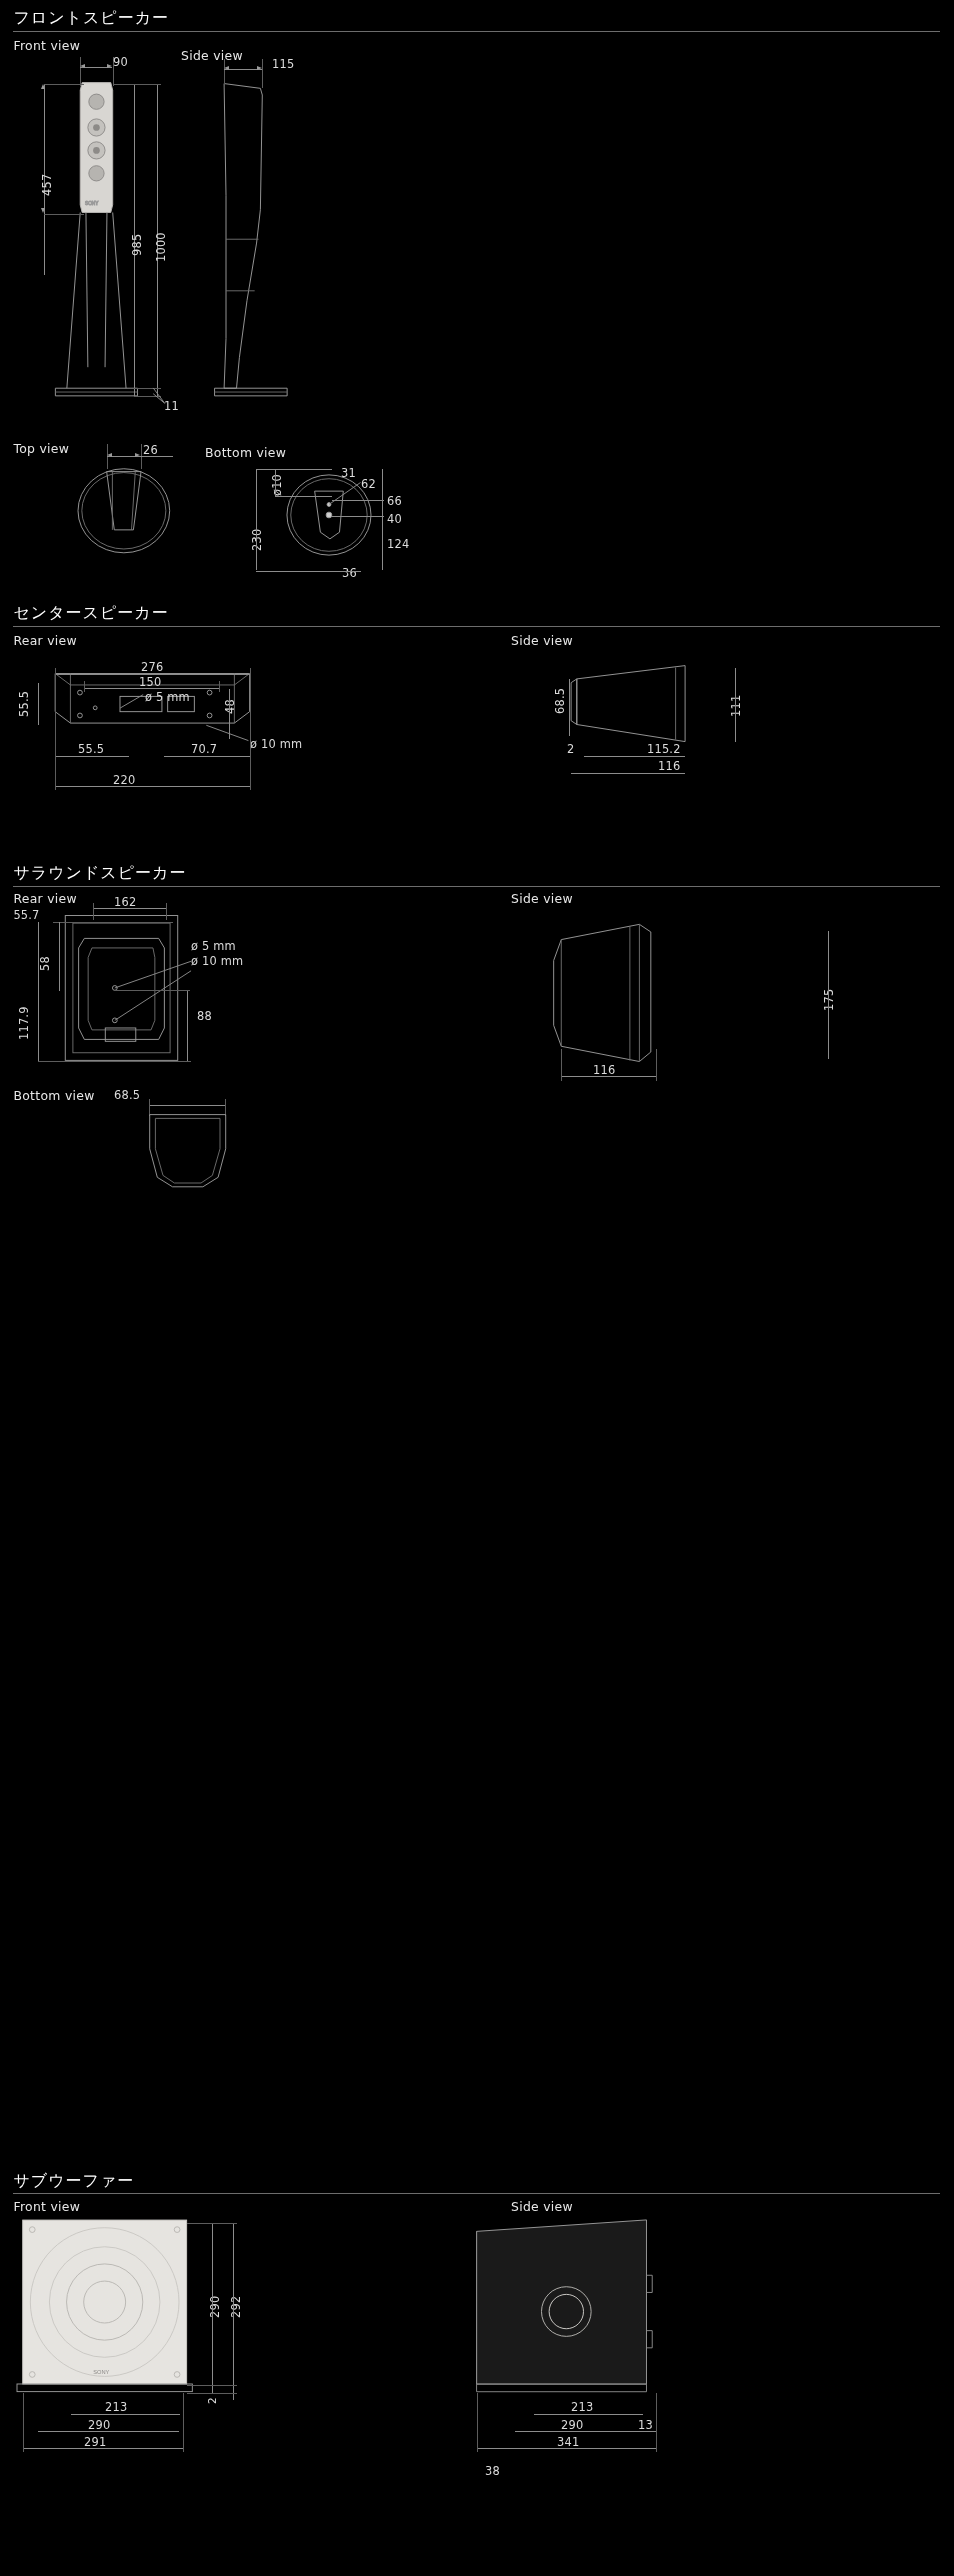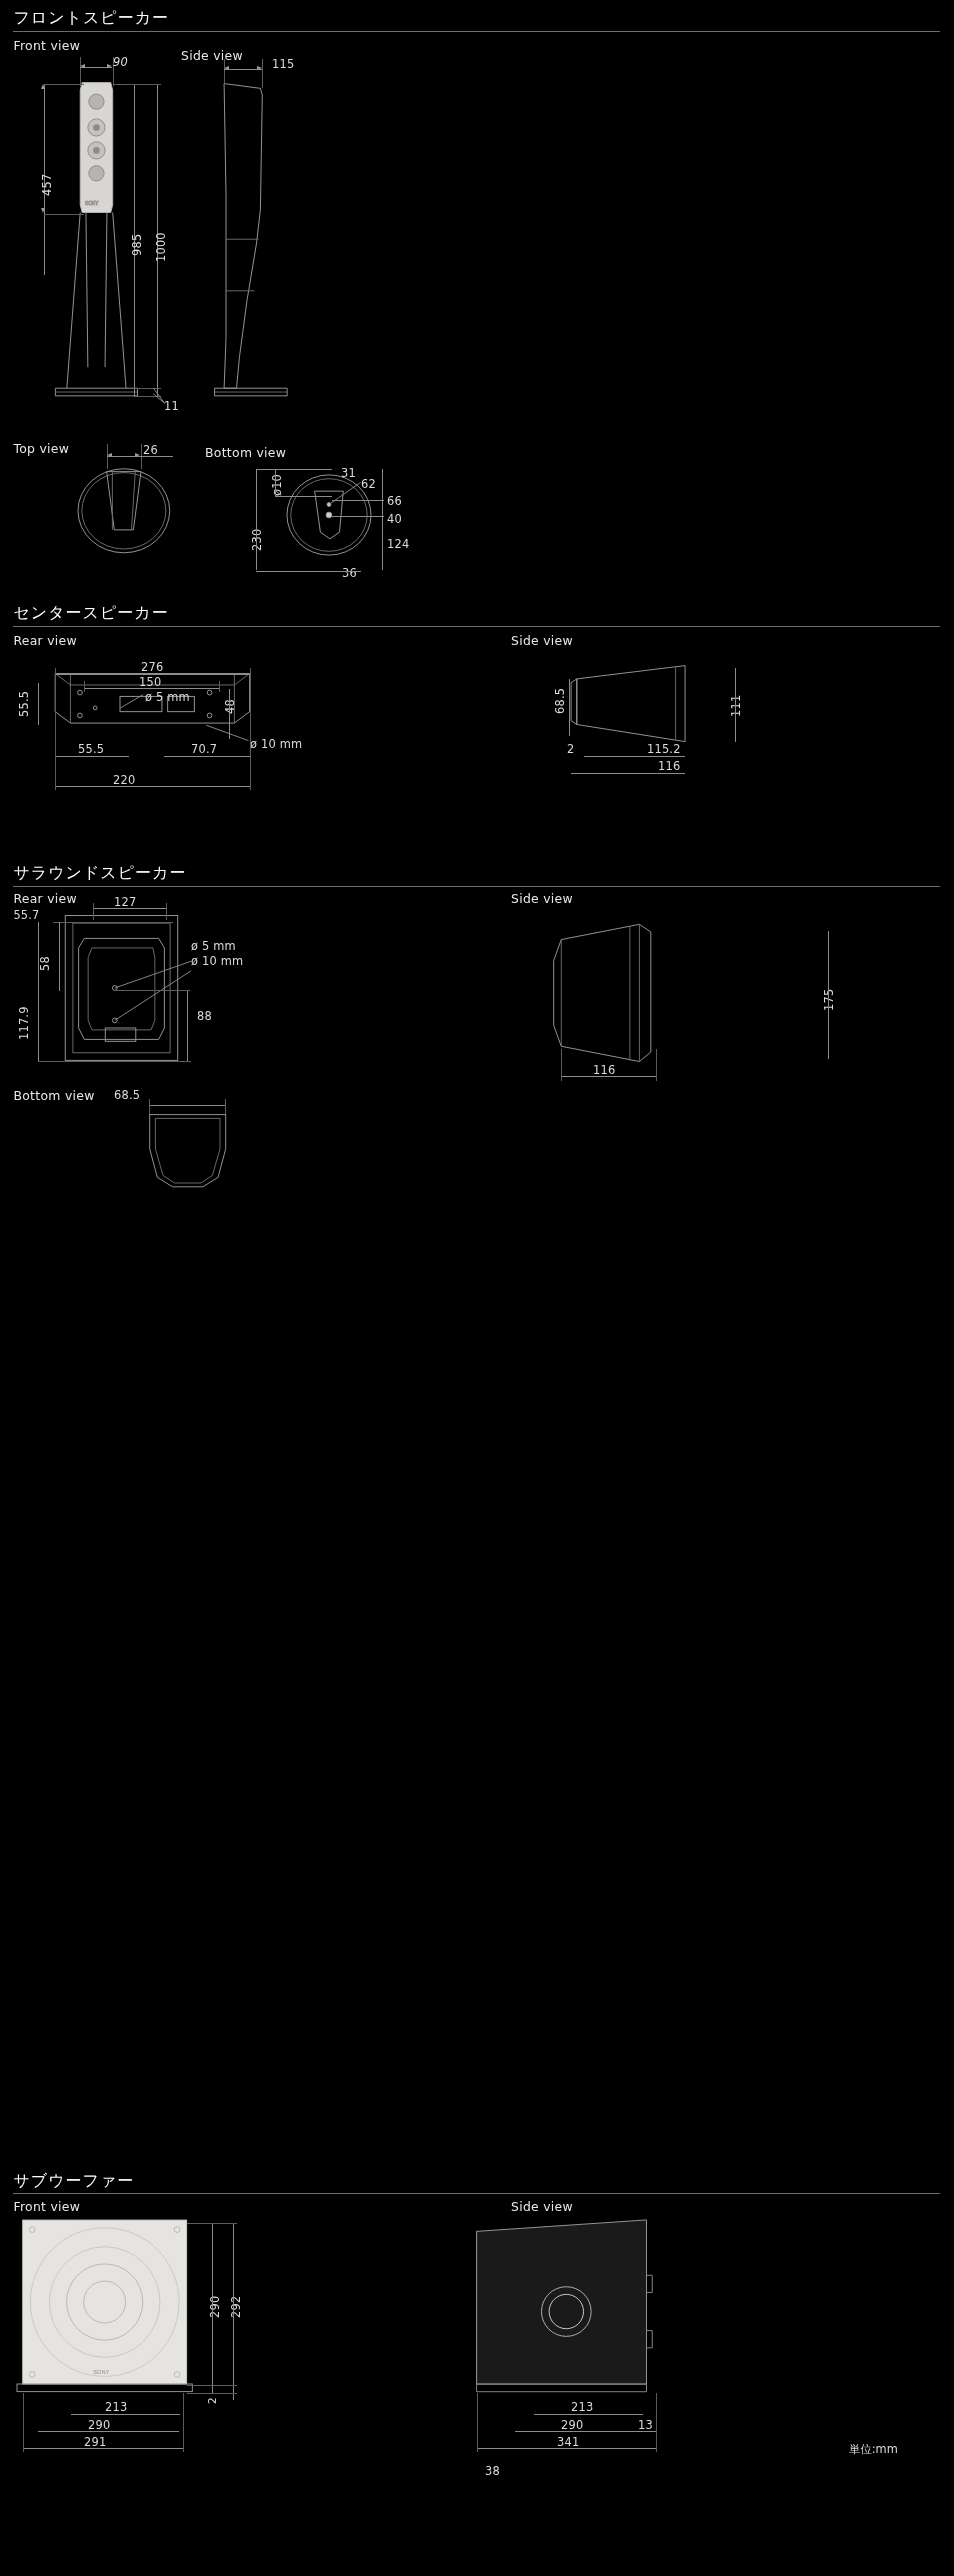--- a/index.html
+++ b/index.html
@@ -74,21 +74,21 @@
       <path d="M58,352 L144,352 L144,360 L58,360 Z" stroke="#9a9a9a"></path>
       <line x1="58" y1="356" x2="144" y2="356" stroke="#6a6a6a"></line>
     </g>
   </svg>
 
   <div class="ext v" style="left:80px;top:57px;height:29px;"></div>
   <div class="ext v" style="left:113px;top:57px;height:29px;"></div>
   <div class="ln h" style="left:80px;top:67px;width:32px;"></div>
   <div class="arrowL" style="left:80px;top:64px;"></div>
   <div class="arrowR" style="left:107px;top:64px;"></div>
-  <div class="dim" style="left:113px;top:55px;font-style:italic;">90</div>
+  <div class="dim" style="left:113px;top:55px;">90</div>
 
   <div class="ln v" style="left:44px;top:84px;height:191px;"></div>
   <div class="arrowU" style="left:41px;top:84px;"></div>
   <div class="arrowD" style="left:41px;top:208px;"></div>
   <div class="dim rot" style="left:40px;top:196px;">457</div>
   <div class="ext h" style="left:44px;top:84px;width:40px;"></div>
   <div class="ext h" style="left:44px;top:214px;width:40px;"></div>
 
   <div class="ln v" style="left:134px;top:84px;height:313px;"></div>
   <div class="dim rot" style="left:130px;top:256px;">985</div>
@@ -242,21 +242,21 @@
       <rect x="26" y="18" width="102" height="136" stroke="#6e6e6e"></rect>
       <path d="M38,34 L116,34 L122,44 L122,128 L116,140 L38,140 L32,128 L32,44 Z"></path>
       <path d="M46,44 L110,44 L112,54 L112,120 L108,130 L46,130 L42,120 L42,54 Z" stroke="#6e6e6e"></path>
       <circle cx="70" cy="86" r="2.5"></circle>
       <circle cx="70" cy="120" r="2.5"></circle>
       <rect x="60" y="128" width="32" height="14" stroke="#9a9a9a"></rect>
       <path d="M70,86 L150,58" stroke="#8c8c8c"></path>
       <path d="M70,120 L150,68" stroke="#8c8c8c"></path>
     </g>
   </svg>
-  <div class="dim" style="left:114px;top:895px;">127</div>
+  <div class="dim" style="left:114px;top:895px;">162</div>
   <div class="dim" style="left:13.4px;top:908px;">55.7</div>
   <div class="dim rot" style="left:38px;top:971px;">58</div>
   <div class="dim rot" style="left:17px;top:1040px;">117.9</div>
   <div class="dim" style="left:197px;top:1009px;">88</div>
   <div class="dim" style="left:191px;top:939px;">ø 5 mm</div>
   <div class="dim" style="left:191px;top:954px;">ø 10 mm</div>
   <div class="ln h" style="left:93px;top:908px;width:73px;"></div>
   <div class="ext v" style="left:93px;top:903px;height:17px;"></div>
   <div class="ext v" style="left:166px;top:903px;height:17px;"></div>
   <div class="ext h" style="left:53px;top:922px;width:120px;"></div>
@@ -348,15 +348,14 @@
   <div class="dim" style="left:571px;top:2400px;">213</div>
   <div class="ln h" style="left:515px;top:2431px;width:141px;"></div>
   <div class="dim" style="left:561px;top:2418px;">290</div>
   <div class="ln h" style="left:477px;top:2448px;width:179px;"></div>
   <div class="dim" style="left:557px;top:2435px;">341</div>
   <div class="dim" style="left:485px;top:2418px;margin-top:46px;">38</div>
   <div class="dim" style="left:638px;top:2418px;">13</div>
   <div class="ext v" style="left:477px;top:2393px;height:59px;"></div>
   <div class="ext v" style="left:656px;top:2393px;height:59px;"></div>
 
-  <div class="unit" style="left:849px;top:2442px;">単位:mm</div>
 </div>
 
 
 </body></html>

